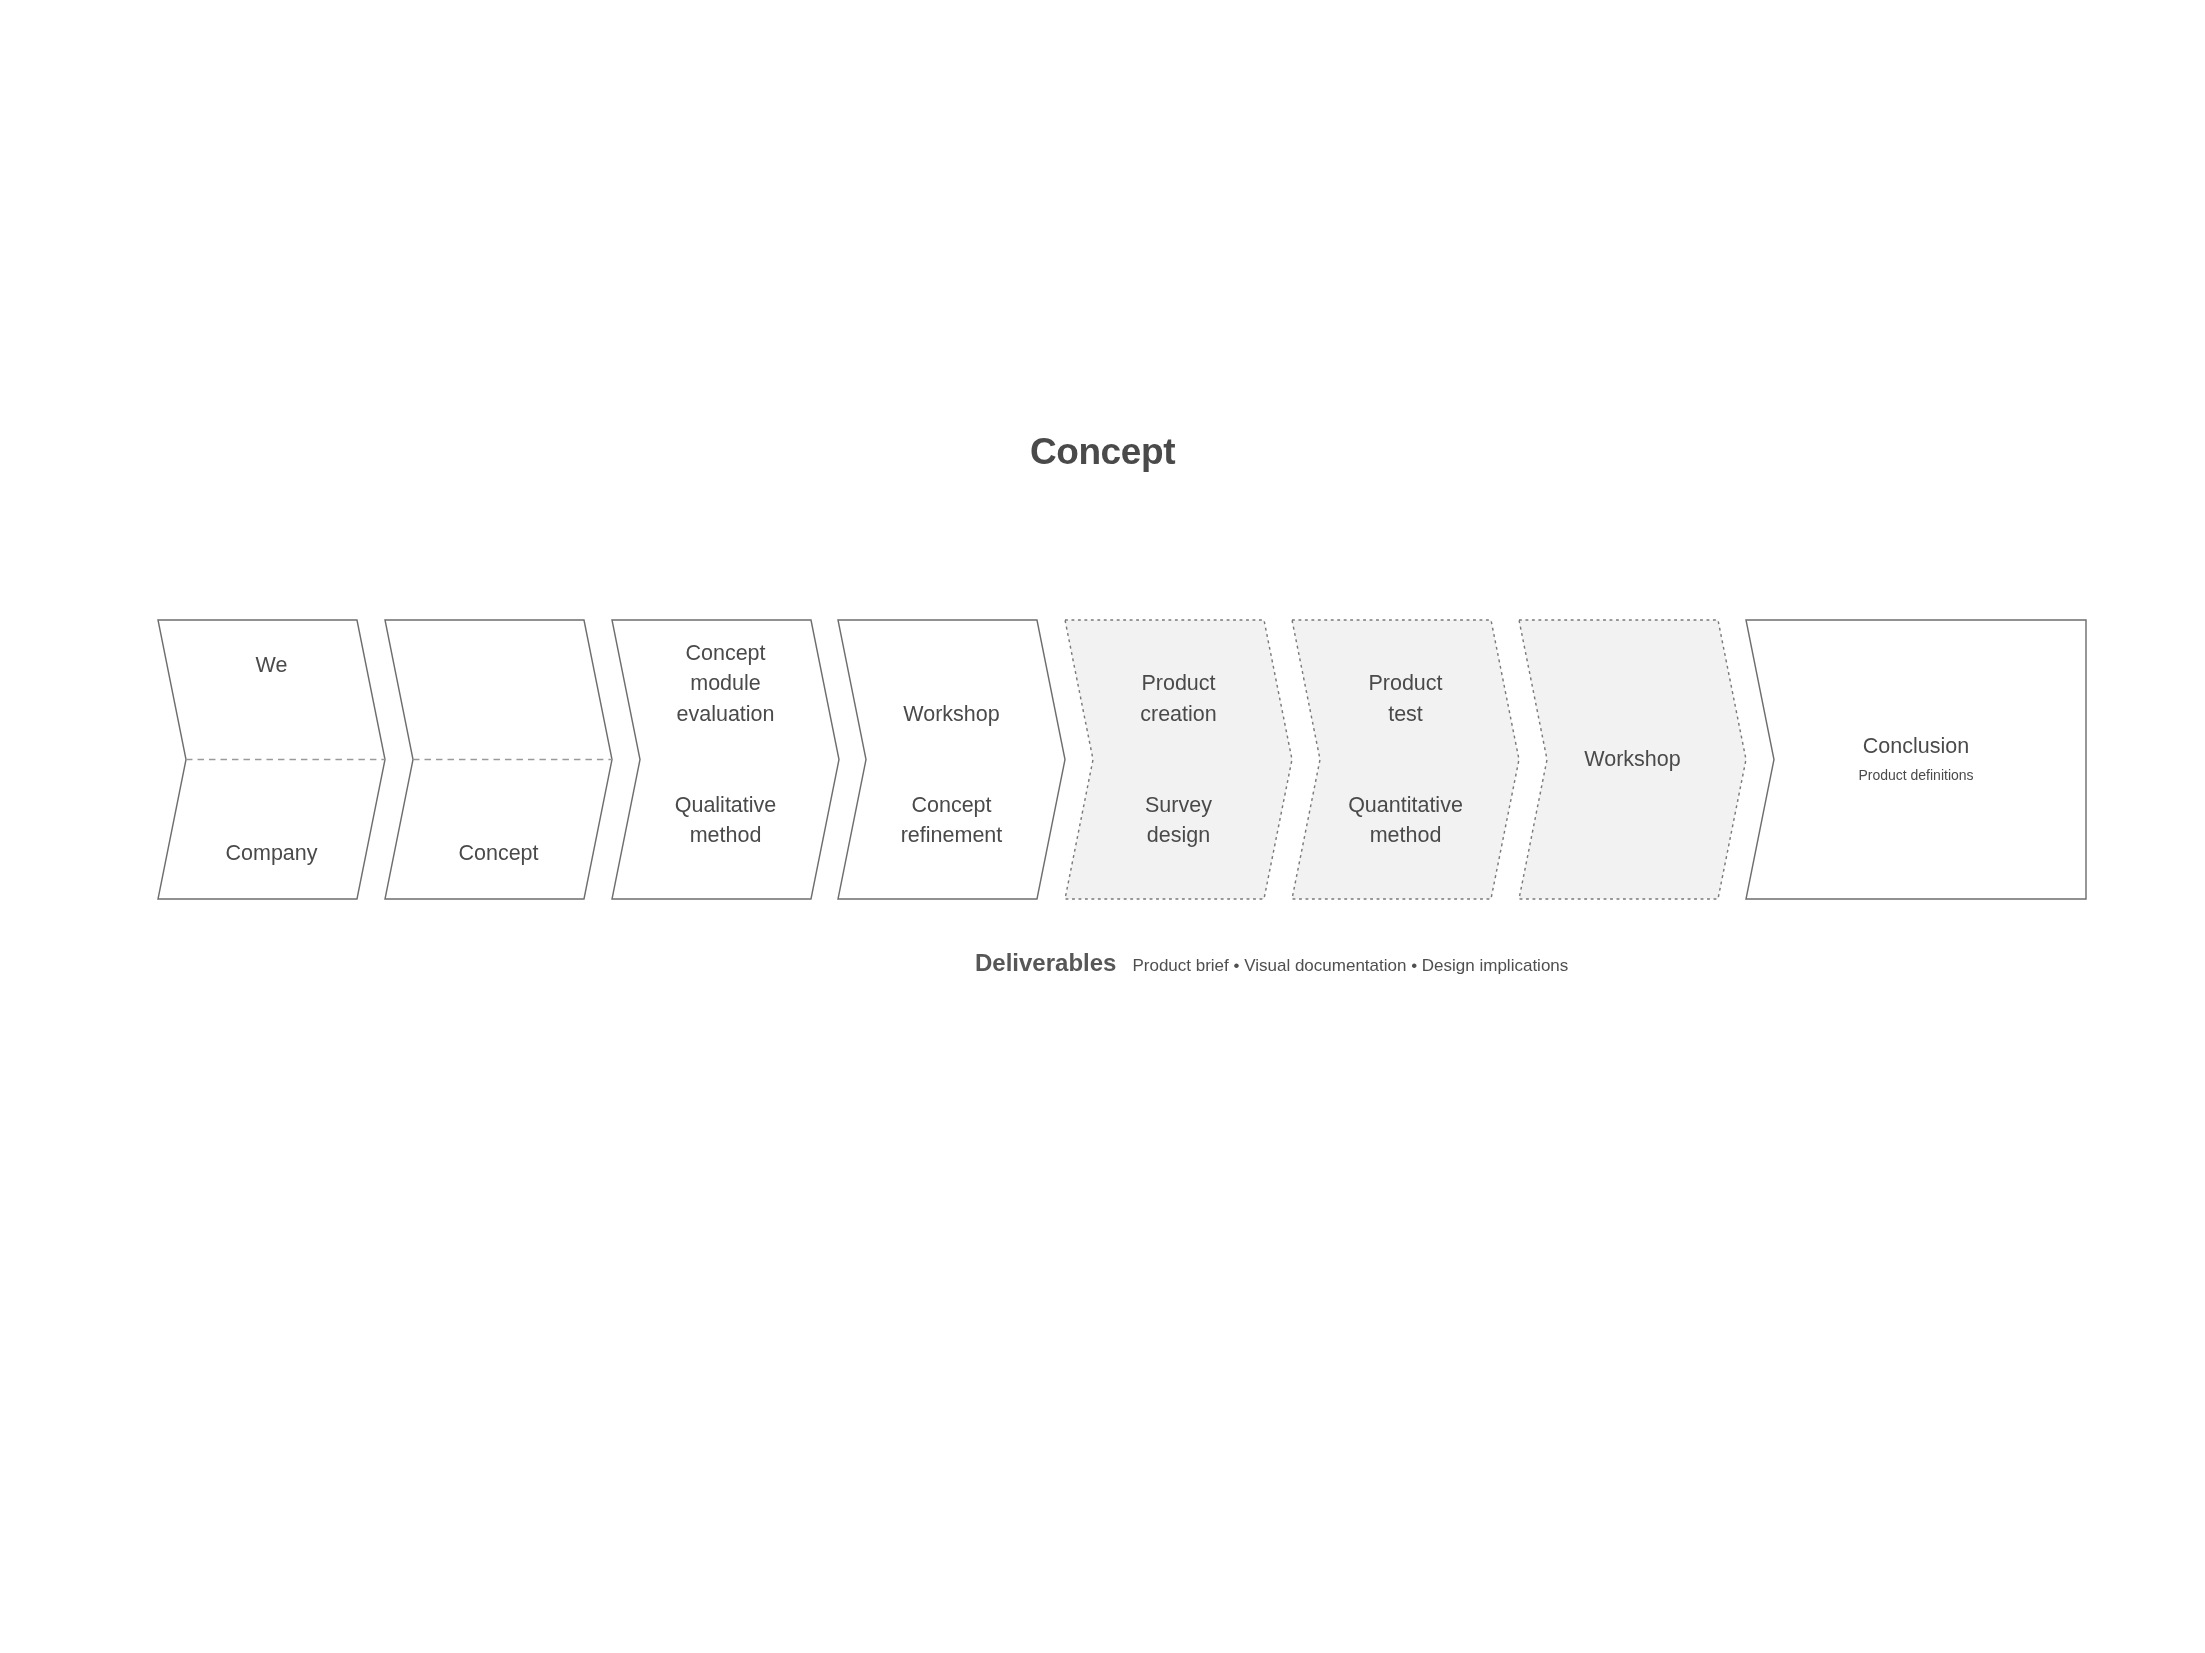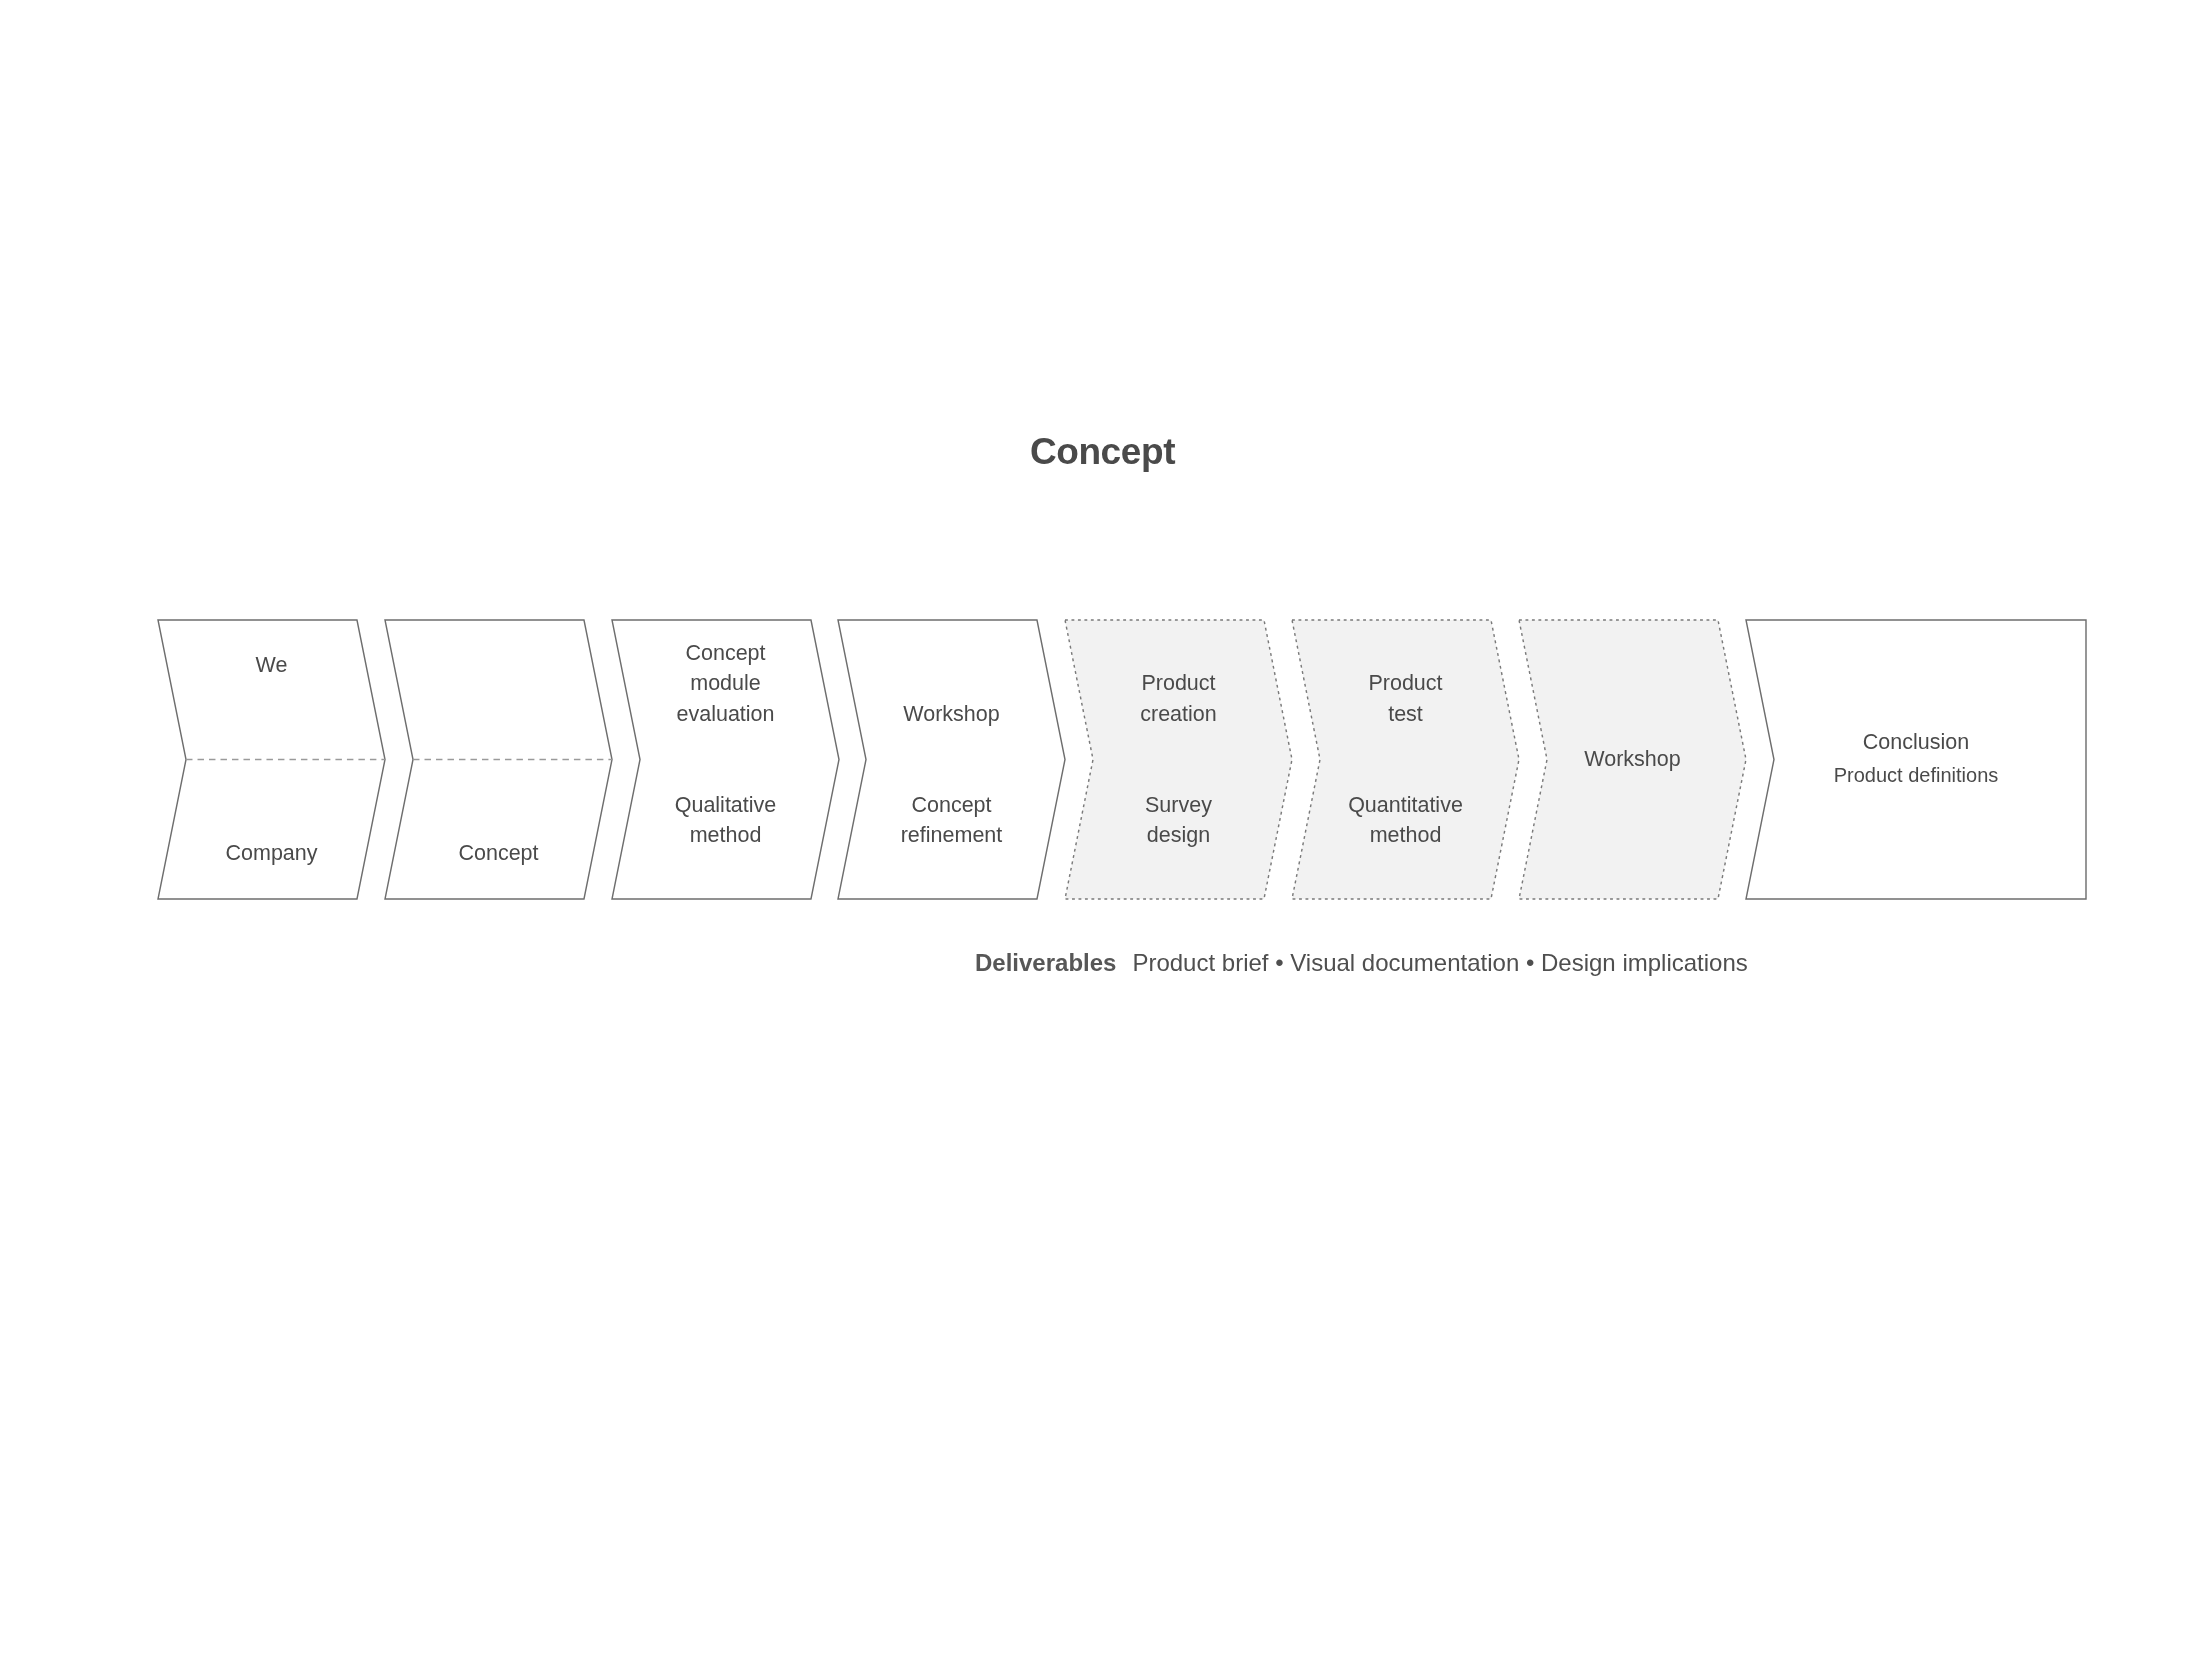--- a/index.html
+++ b/index.html
@@ -117,21 +117,21 @@
     width: 100%;
     height: 100%;
     display: flex;
     flex-direction: column;
     align-items: center;
     justify-content: center;
     padding-bottom: 3px;
     box-sizing: border-box;
   }
   .chev-sub {
-    font-size: 20px;
+    font-size: 14px;
     color: #4a4a4a;
     line-height: 1.4;
     margin-top: 4.3px;
   }
 
   
   #deliverables {
     position: absolute;
     left: 975px;
     top: 949px;
@@ -139,21 +139,21 @@
     align-items: baseline;
     white-space: nowrap;
   }
   #deliverables-label {
     font-size: 24px;
     font-weight: bold;
     color: #575757;
     margin-right: 16px;
   }
   #deliverables-items {
-    font-size: 24px;
+    font-size: 17px;
     color: #4f4f4f;
   }
 </style>
 </head>
 <body>
 
 <div id="page-title">Concept</div>
 
 <div id="process-row">
 

